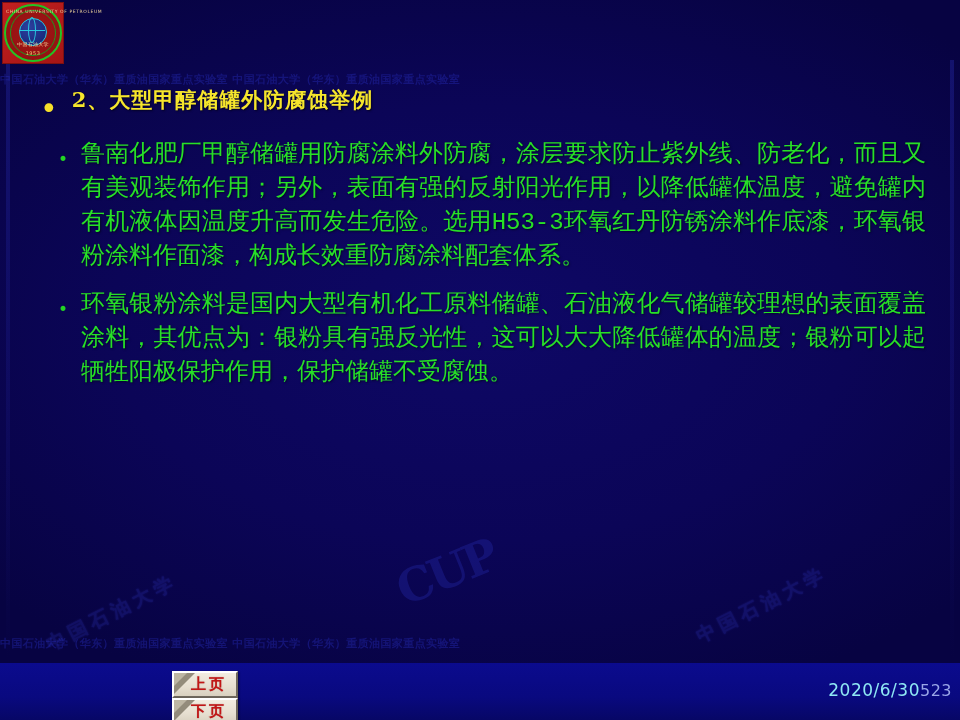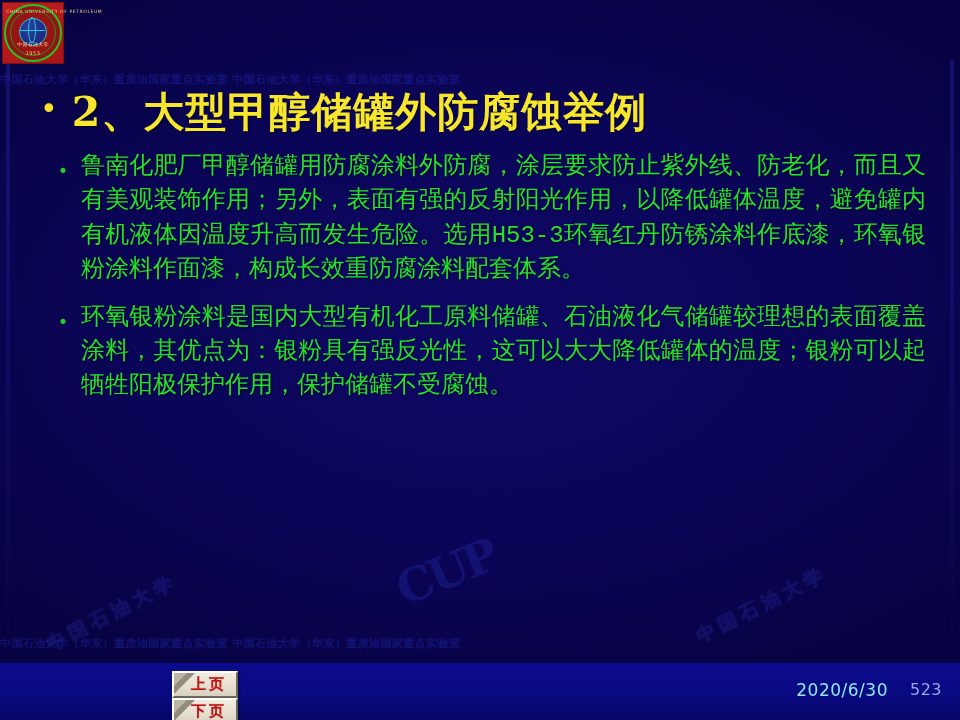--- a/index.html
+++ b/index.html
@@ -108,21 +108,21 @@
   #content{position:absolute;left:0;top:66px;width:960px;height:595px;}
 
   .lvl1{
     position:relative;display:flex;align-items:flex-start;
     margin:22px 0 0 40px;
   }
   .lvl1 .dot{
     color:#f6e02a;font-size:30px;line-height:1;margin:6px 14px 0 0;
   }
   .lvl1 .txt{
-    color:#f6e62c;font-size:41px;font-weight:700;letter-spacing:1px;
+    color:#f6e62c;font-size:21px;font-weight:700;letter-spacing:1px;
     font-family:"DejaVu Serif","Liberation Serif",serif;
     text-shadow:1px 1px 2px rgba(0,0,0,.6);
     line-height:1.18;
   }
 
   .lvl2{
     position:relative;display:flex;align-items:flex-start;
     margin:14px 34px 0 58px;
   }
   .lvl2 .dot{
@@ -168,21 +168,21 @@
     letter-spacing:3px;padding-left:14px;padding-right:6px;
     font-family:"DejaVu Serif","Liberation Serif",serif;
     text-shadow:0 0 1px rgba(120,0,0,.5);white-space:nowrap;
   }
   .navbtn.w1{width:66px;}
   .navbtn.w2{width:76px;}
   .navbtn.w3{width:108px;}
   .navbtn.w3 .lbl{letter-spacing:4px;}
 
   #meta{
-    position:absolute;right:18px;top:17px;display:flex;align-items:flex-start;gap:22px;
+    position:absolute;right:8px;top:17px;display:flex;align-items:flex-end;
   }
   #meta .date{color:#8fe8f4;font-size:17px;letter-spacing:.5px;}
   #meta .page{color:#9aa7e8;font-size:16px;letter-spacing:.5px;}
 </style>
 </head>
 <body>
 
 <div id="slide">
 
   <div class="wm wm-band" style="top:72px;">中国石油大学（华东）重质油国家重点实验室 中国石油大学（华东）重质油国家重点实验室</div>

